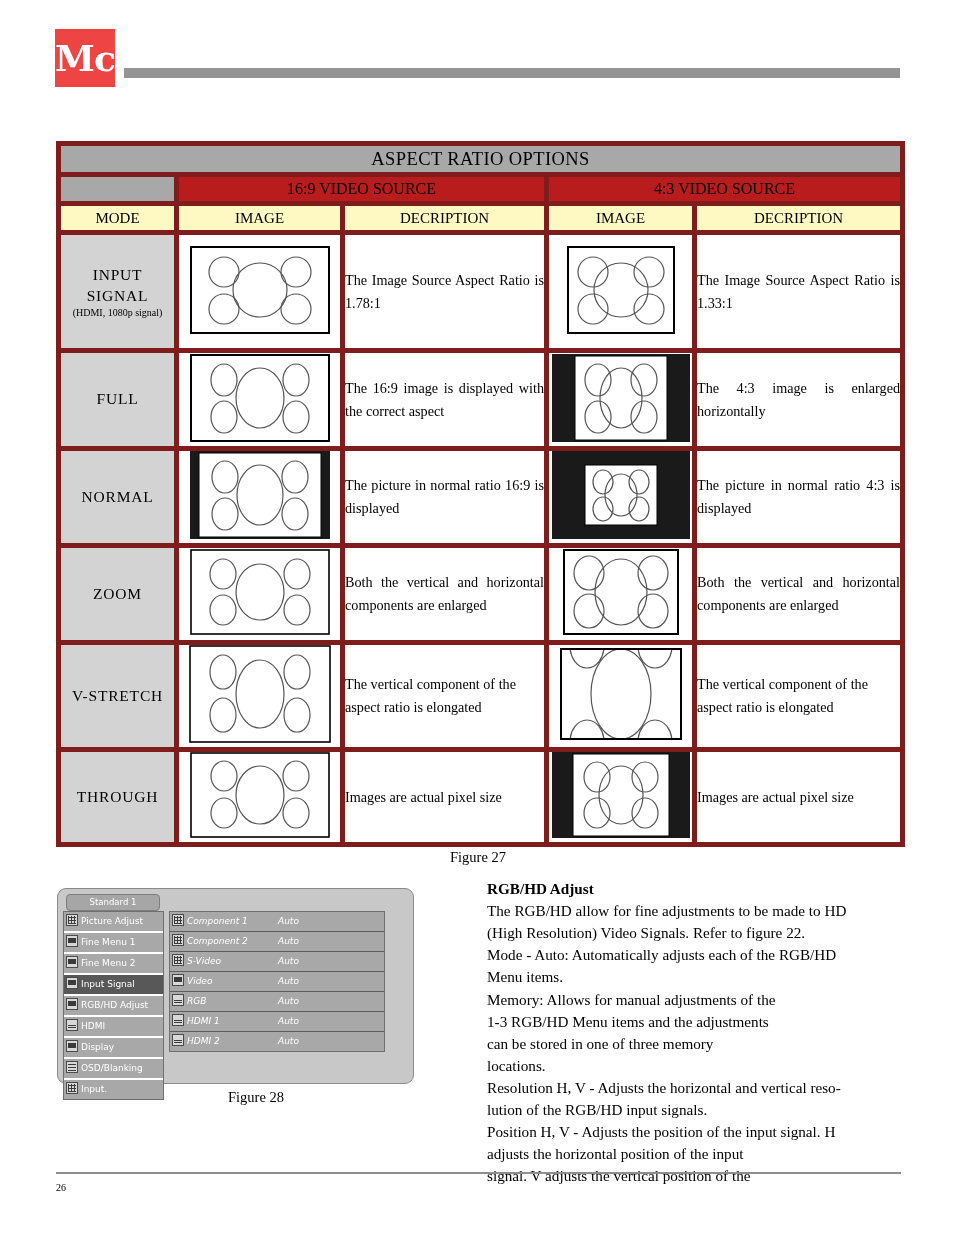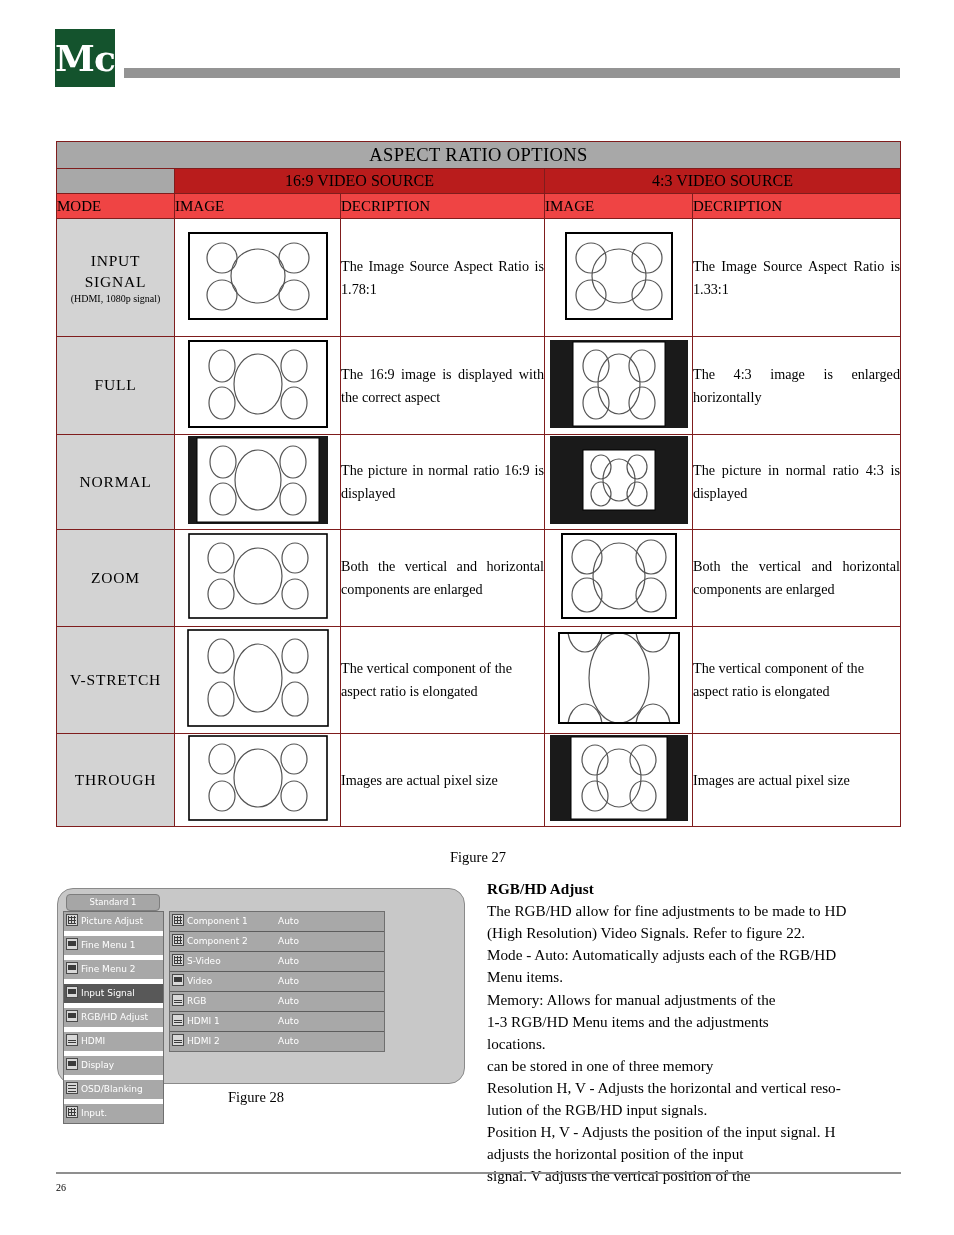--- a/index.html
+++ b/index.html
@@ -8,21 +8,21 @@
     background:#ffffff;
     font-family:"Liberation Serif", serif;
     color:#000;
     position:relative;
     overflow:hidden;
   }
   
   #header{position:absolute;left:0;top:0;width:954px;height:100px;}
   #logo-box{
     position:absolute;left:55px;top:29px;width:60px;height:58px;
-    background:#14532d;
+    background:#ef4444;
   }
   #logo-glyph{
     position:absolute;left:0;top:0;width:60px;height:58px;
     color:#ffffff;
     font-family:"DejaVu Serif", serif;
     font-weight:bold;
     font-size:36px;
     line-height:58px;
     text-align:center;
     letter-spacing:-1px;
@@ -32,43 +32,43 @@
     background:#949494;
   }
 
   
   #aspect-table{
     position:absolute;left:56px;top:141px;width:844px;
     border-collapse:collapse;
     table-layout:fixed;
   }
   #aspect-table td,#aspect-table th{
-    border:1px solid #7f1d1d;
+    border:5px solid #7f1d1d;
     padding:0;
     margin:0;
   }
   .tbl-title{
     background:#a8a8a8;
     text-align:center;
     font-size:18.5px;
     height:26px;
     letter-spacing:0.4px;
     font-weight:normal;
   }
   .tbl-src{
     background:#b91c1c;
     text-align:center;
     font-size:16px;
     height:24px;
     font-weight:normal;
   }
   .tbl-src-blank{background:#a8a8a8;}
   .tbl-sub{
-    background:#ef4444;
-    text-align:left;
+    background:#fef9c3;
+    text-align:center;
     font-size:15px;
     height:24px;
     font-weight:normal;
   }
   .mode-cell{
     background:#d3d3d3;
     text-align:center;
     vertical-align:middle;
     font-size:15.5px;
     letter-spacing:0.8px;
@@ -96,24 +96,24 @@
   .fig-cap{
     position:absolute;
     font-size:14.5px;
     text-align:center;
   }
   #fig27{left:56px;top:849px;width:844px;}
   #fig28{left:56px;top:1089px;width:400px;}
 
   
   #osd{
-    position:absolute;left:57px;top:888px;width:408px;height:196px;
+    position:absolute;left:57px;top:888px;width:357px;height:196px;
     background:#c8c8c8;
     border:1px solid #8a8a8a;
-    border-radius:16px;
+    border-radius:9px;
     font-family:"DejaVu Sans", sans-serif;
     box-sizing:border-box;
   }
   #osd-standard{
     position:absolute;left:8px;top:5px;width:92px;height:15px;
     background:#a6a6a6;
     border:1px solid #7d7d7d;
     border-radius:4px;
     color:#ffffff;
     font-size:8.5px;
@@ -123,21 +123,21 @@
   #osd-left{
     position:absolute;left:5px;top:22px;width:101px;
     border:1px solid #6f6f6f;
     box-sizing:border-box;
     background:#b5b5b5;
   }
   .osd-item{
     position:relative;
     height:19px;
     background:#a8a8a8;
-    border-bottom:5px solid #ffffff;
+    border-bottom:2px solid #ffffff;
     color:#ffffff;
     font-size:9px;
     line-height:19px;
     white-space:nowrap;
     overflow:hidden;
   }
   .osd-item:last-child{border-bottom:none;}
   .osd-item.sel{background:#585858;}
   .osd-ico{
     display:inline-block;
@@ -165,20 +165,21 @@
     left:1px;top:4px;right:1px;bottom:2px;
   }
   .osd-ico.ico-list::before{
     background:repeating-linear-gradient(0deg,#3a3a3a 0 1px,transparent 1px 3px);
   }
   #osd-right{
     position:absolute;left:111px;top:22px;width:216px;
     border:1px solid #6f6f6f;
     box-sizing:border-box;
     background:#b5b5b5;
+    font-style:italic;
   }
   .osd-row{
     position:relative;height:19px;
     background:#a8a8a8;
     border-bottom:1px solid #5d5d5d;
     color:#ffffff;font-size:9px;line-height:19px;
     white-space:nowrap;overflow:hidden;
   }
   .osd-row:last-child{border-bottom:none;}
   .osd-row .val{position:absolute;left:108px;top:0;}
@@ -515,22 +516,22 @@
 <div class="fig-cap" id="fig28">Figure 28</div>
 
 <div id="body-text">
   <p class="bt-head">RGB/HD Adjust</p>
   <p class="ind1">The RGB/HD allow for fine adjustments to be made to HD</p>
   <p class="ind1">(High Resolution) Video Signals. Refer to figure 22.</p>
   <p class="ind1">Mode - Auto: Automatically adjusts each of the RGB/HD</p>
   <p class="ind2">Menu items.</p>
   <p class="ind3">Memory: Allows for manual adjustments of the</p>
   <p class="ind4">1-3      RGB/HD Menu items and the adjustments</p>
+  <p class="ind5">can be stored in one of three memory</p>
   <p class="ind5">locations.</p>
-  <p class="ind5">can be stored in one of three memory</p>
   <p class="hang-res">Resolution H, V - Adjusts the horizontal and vertical reso-</p>
   <p class="ind-res2">lution of the RGB/HD input signals.</p>
   <p class="hang-res">Position H, V - Adjusts the position of the input signal. H</p>
   <p class="ind-pos2">adjusts the horizontal position of the input</p>
   <p class="ind-pos2">signal. V adjusts the vertical position of the</p>
 </div>
 
 <div id="footer-rule"></div>
 <div id="page-num">26</div>
 

